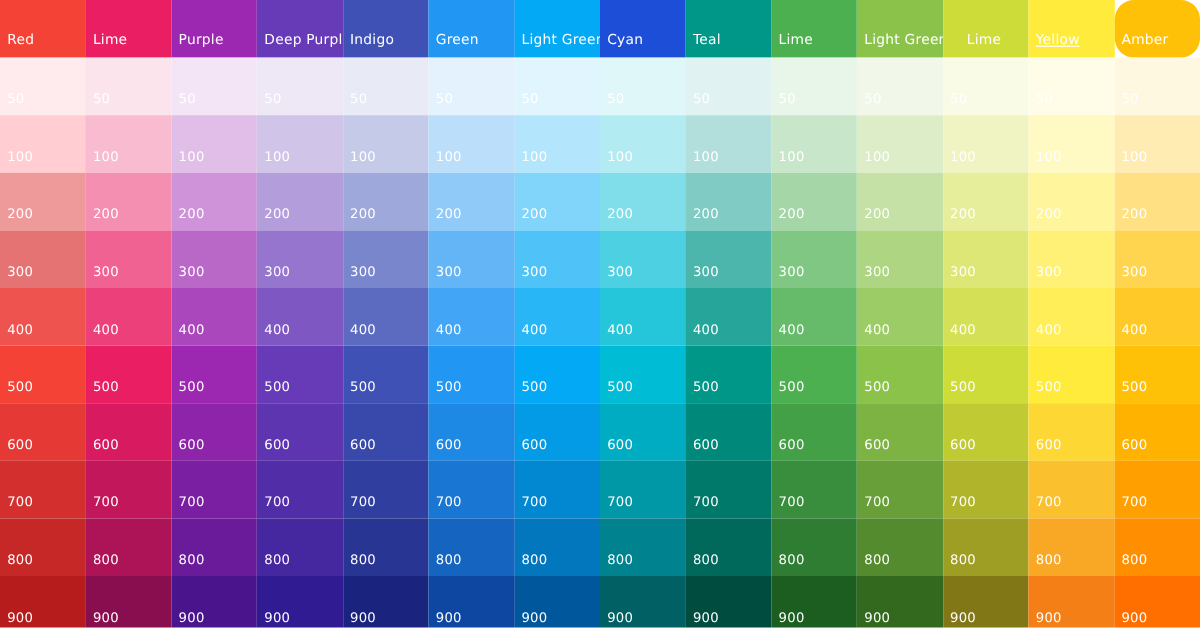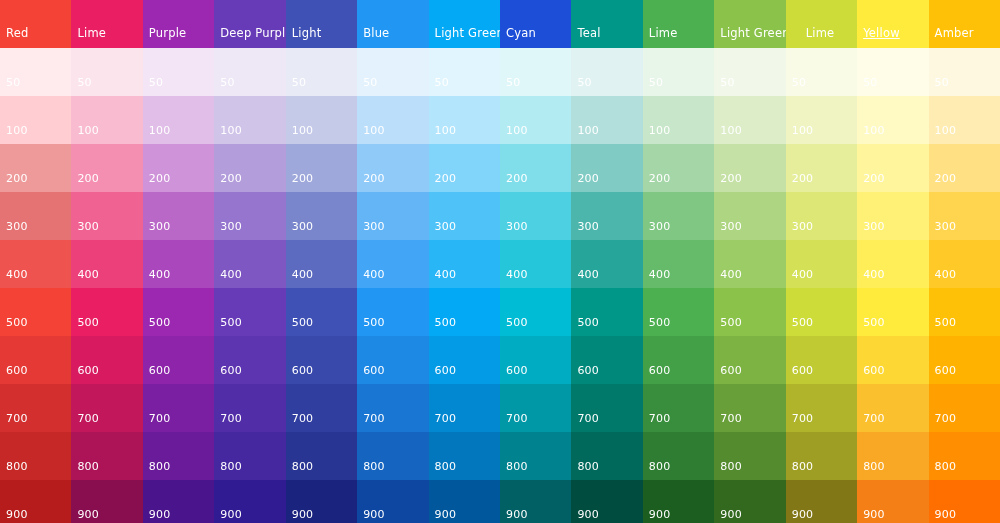--- a/index.html
+++ b/index.html
@@ -45,24 +45,24 @@
     <div class="cell header" style="background: rgb(233, 30, 99);">
       <span class="label" style="color: rgb(255, 255, 255);">Lime</span>
     </div>
     <div class="cell header" style="background: rgb(156, 39, 176);">
       <span class="label" style="color: rgb(255, 255, 255);">Purple</span>
     </div>
     <div class="cell header" style="background: rgb(103, 58, 183);">
       <span class="label" style="color: rgb(255, 255, 255);">Deep Purple</span>
     </div>
     <div class="cell header" style="background: rgb(63, 81, 181);">
-      <span class="label" style="color: rgb(255, 255, 255);">Light</span>
+      <span class="label" style="color: rgb(255, 255, 255);">Indigo</span>
     </div>
     <div class="cell header" style="background: rgb(33, 150, 243);">
-      <span class="label" style="color: rgb(255, 255, 255);">Blue</span>
+      <span class="label" style="color: rgb(255, 255, 255);">Green</span>
     </div>
     <div class="cell header" style="background: rgb(3, 169, 244);">
       <span class="label" style="color: rgb(255, 255, 255);">Light Green</span>
     </div>
     <div class="cell header" style="background: #1d4ed8;">
       <span class="label" style="color: rgb(255, 255, 255);">Cyan</span>
     </div>
     <div class="cell header" style="background: rgb(0, 150, 136);">
       <span class="label" style="color: rgb(255, 255, 255);">Teal</span>
     </div>
@@ -71,21 +71,21 @@
     </div>
     <div class="cell header" style="background: rgb(139, 195, 74);">
       <span class="label" style="color: rgb(255, 255, 255);">Light Green</span>
     </div>
     <div class="cell header" style="background: rgb(205, 220, 57); padding-left: 20px;">
       <span class="label" style="color: rgb(255, 255, 255);">Lime</span>
     </div>
     <div class="cell header" style="background: rgb(255, 235, 59);">
       <span class="label" style="color: rgb(255, 255, 255); text-decoration: underline;">Yellow</span>
     </div>
-    <div class="cell header" style="background: rgb(255, 193, 7);">
+    <div class="cell header" style="background: rgb(255, 193, 7); border-radius: 16px;">
       <span class="label" style="color: rgb(255, 255, 255);">Amber</span>
     </div>
     <div class="cell" style="background: rgb(255, 235, 238);">
       <span class="label" style="color: rgb(255, 255, 255);">50</span>
     </div>
     <div class="cell" style="background: rgb(252, 228, 236);">
       <span class="label" style="color: rgb(255, 255, 255);">50</span>
     </div>
     <div class="cell" style="background: rgb(243, 229, 245);">
       <span class="label" style="color: rgb(255, 255, 255);">50</span>

